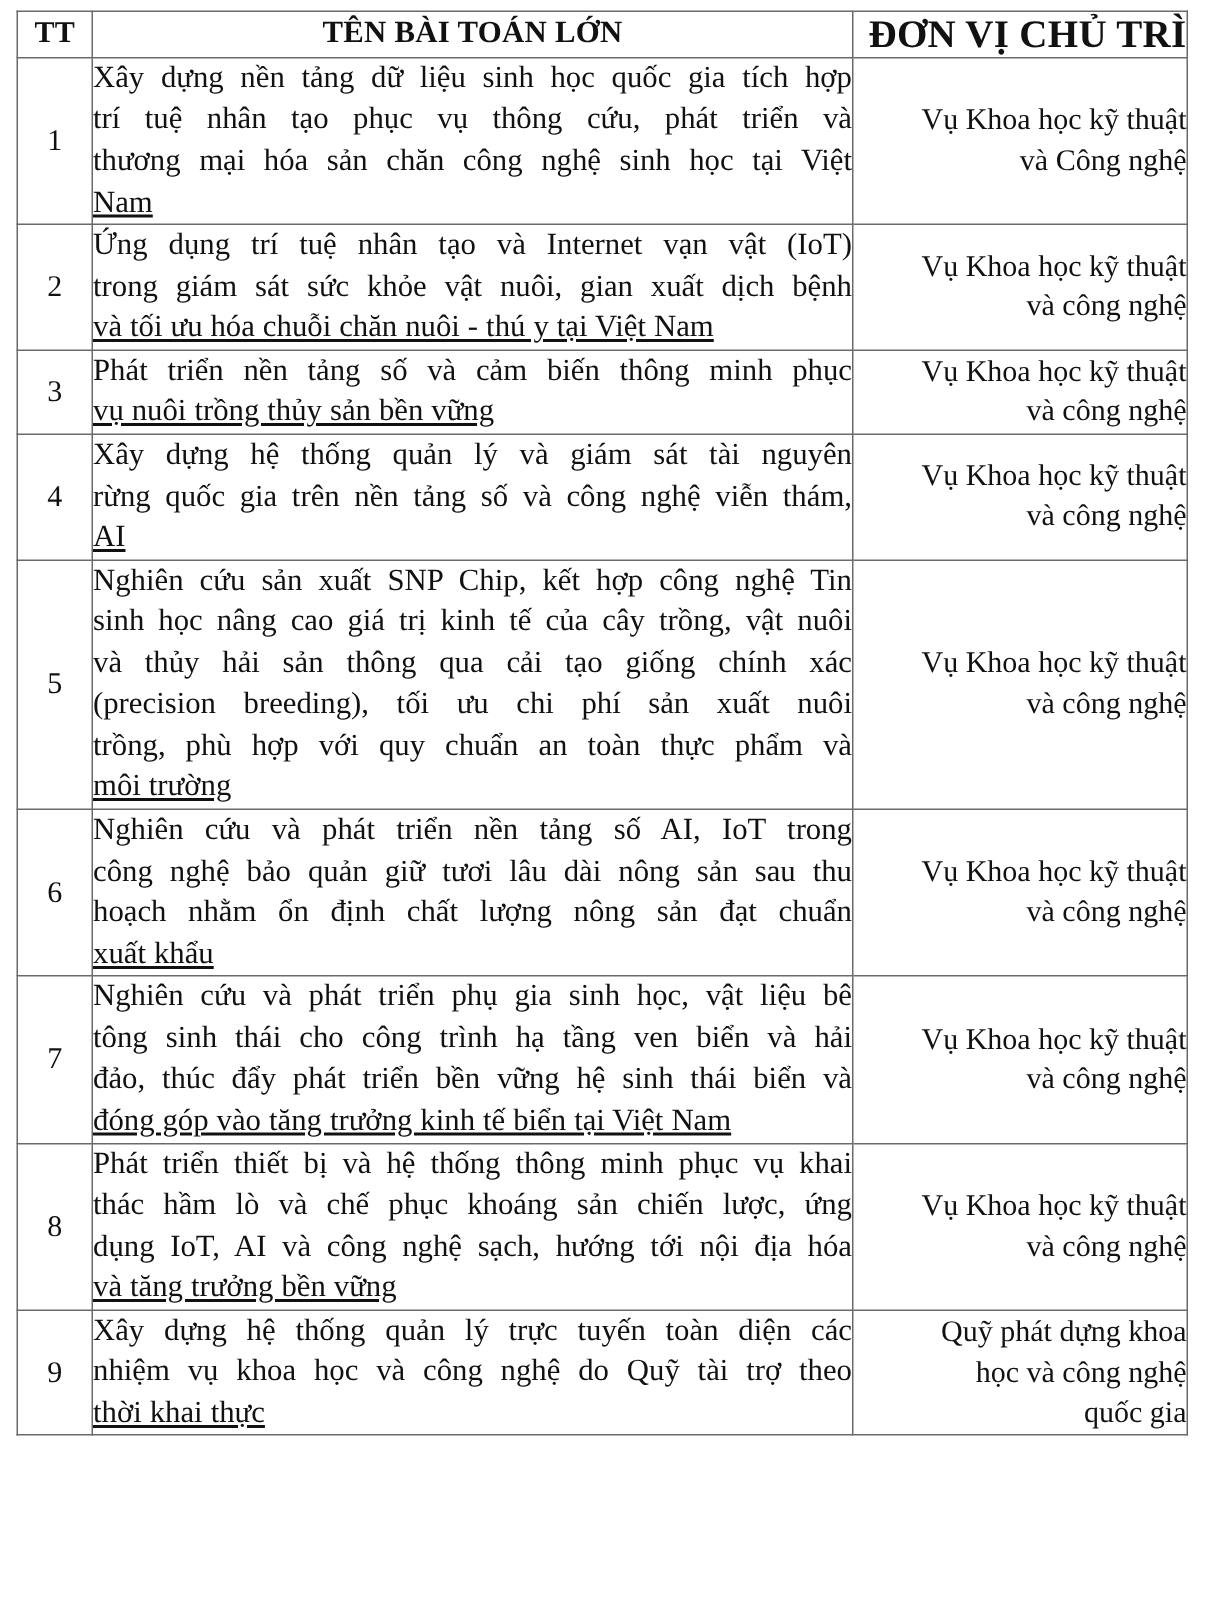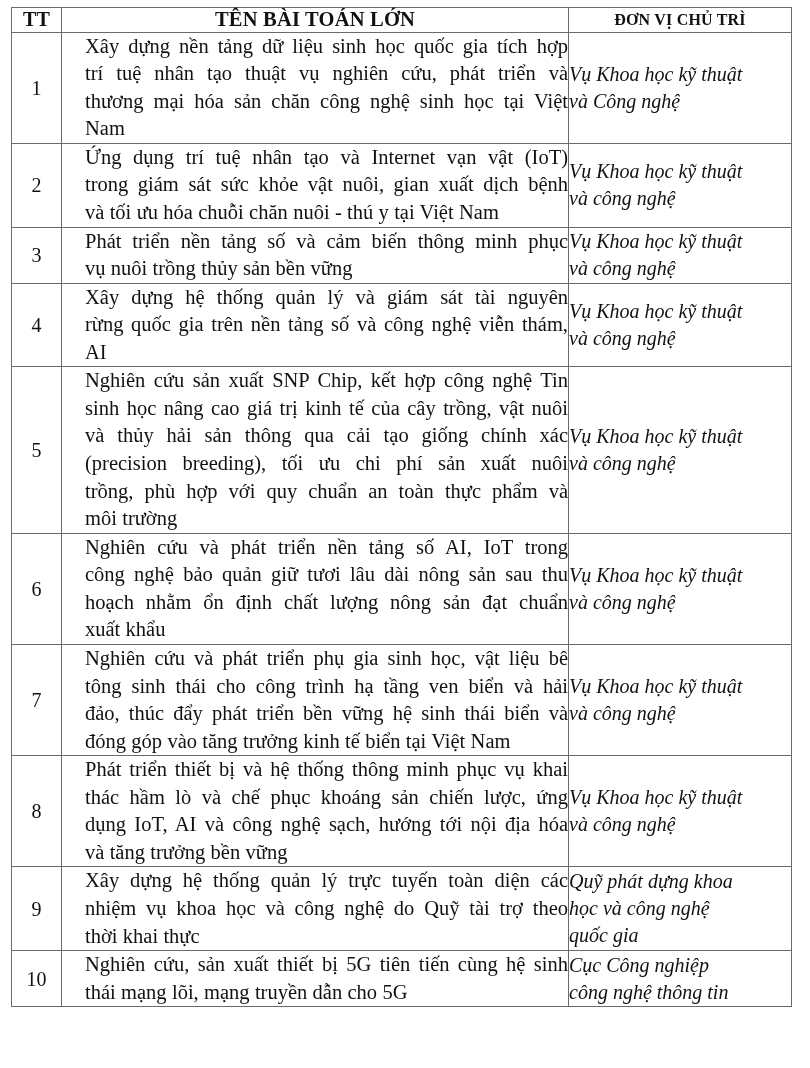--- a/index.html
+++ b/index.html
@@ -49,57 +49,56 @@
   thead th {
     font-weight: bold;
     text-align: center;
     font-size: 20px;
     letter-spacing: 0.2px;
     padding: 3px 2px 5px 2px;
     line-height: 1.15;
   }
   thead th.h-tt   { font-size: 20px; }
   thead th.h-task { font-size: 20.5px; }
-  thead th.h-org  { font-size: 16px; }
+  thead th.h-org  { font-size: 26px; text-align: right; }
 
   
   td.cell-tt {
     text-align: center;
     font-size: 20px;
     line-height: 1.3;
   }
 
   td.cell-task {
     text-align: justify;
     text-align-last: left;
     font-size: 20.5px;
     line-height: 1.345;
     padding: 3px 7px 4px 8px;
     hyphens: none;
     word-spacing: 0.2px;
   }
 
   td.cell-org {
-    text-align: left;
+    text-align: right;
     font-size: 20px;
     line-height: 1.345;
     padding: 3px 5px 4px 5px;
-    font-style: italic;
   }
 
   
   .ln { display: block; }
   td.cell-task .ln {
     text-align: justify;
     text-align-last: justify;
-    margin-left: 23px;
   }
   td.cell-task .ln.last {
     text-align: left;
     text-align-last: left;
+    text-decoration: underline;
   }
 </style>
 </head>
 <body>
 
 <div class="page">
   <table class="doc-table">
     <colgroup>
       <col class="c-tt">
       <col class="c-task">
@@ -110,21 +109,21 @@
         <th class="h-tt">TT</th>
         <th class="h-task">TÊN BÀI TOÁN LỚN</th>
         <th class="h-org">ĐƠN VỊ CHỦ TRÌ</th>
       </tr>
     </thead>
     <tbody id="table-body">
         <tr>
           <td class="cell-tt">1</td>
           <td class="cell-task">
             <span class="ln">Xây dựng nền tảng dữ liệu sinh học quốc gia tích hợp</span>
-            <span class="ln">trí tuệ nhân tạo thuật vụ nghiên cứu, phát triển và</span>
+            <span class="ln">trí tuệ nhân tạo phục vụ thông cứu, phát triển và</span>
             <span class="ln">thương mại hóa sản chăn công nghệ sinh học tại Việt</span>
             <span class="ln last">Nam</span>
           </td>
           <td class="cell-org">
             <span class="ln">Vụ Khoa học kỹ thuật</span>
             <span class="ln">và Công nghệ</span>
           </td>
         </tr>
         <tr>
           <td class="cell-tt">2</td>
@@ -221,26 +220,15 @@
             <span class="ln">Xây dựng hệ thống quản lý trực tuyến toàn diện các</span>
             <span class="ln">nhiệm vụ khoa học và công nghệ do Quỹ tài trợ theo</span>
             <span class="ln last">thời khai thực</span>
           </td>
           <td class="cell-org">
             <span class="ln">Quỹ phát dựng khoa</span>
             <span class="ln">học và công nghệ</span>
             <span class="ln">quốc gia</span>
           </td>
         </tr>
-        <tr>
-          <td class="cell-tt">10</td>
-          <td class="cell-task">
-            <span class="ln">Nghiên cứu, sản xuất thiết bị 5G tiên tiến cùng hệ sinh</span>
-            <span class="ln last">thái mạng lõi, mạng truyền dẫn cho 5G</span>
-          </td>
-          <td class="cell-org">
-            <span class="ln">Cục Công nghiệp</span>
-            <span class="ln">công nghệ thông tin</span>
-          </td>
-        </tr>
       </tbody>
   </table>
 </div>
 
 </body></html>

